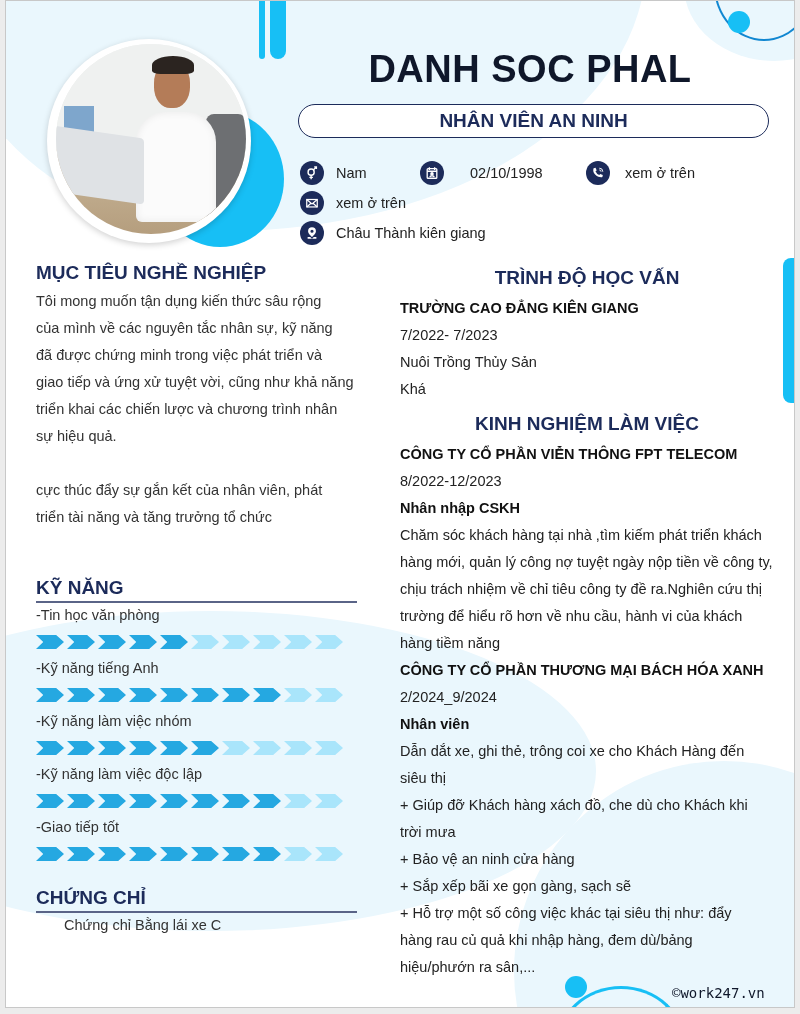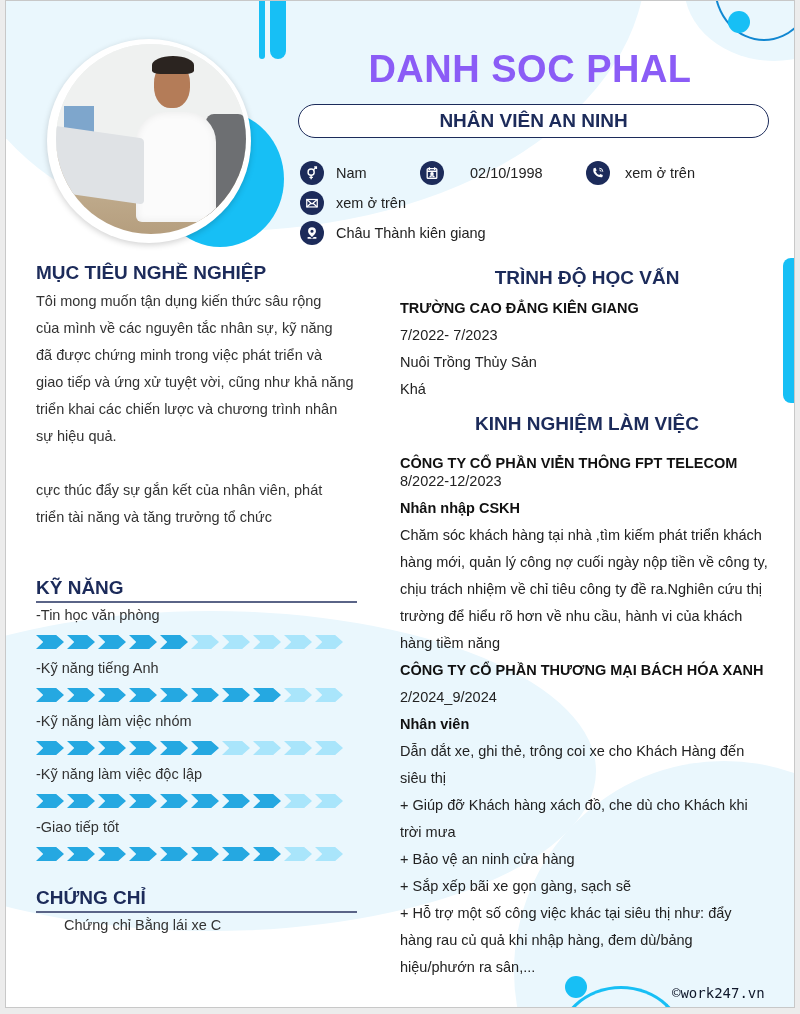--- a/index.html
+++ b/index.html
@@ -22,21 +22,21 @@
   .photo .shirt { position:absolute; left:80px; top:68px; width:80px; height:110px; background:#fbfbfb; border-radius:30px 30px 6px 6px; box-shadow: inset 0 0 8px rgba(0,0,0,0.08);}
   .photo .head { position:absolute; left:98px; top:18px; width:36px; height:46px; background:#b47c58; border-radius:45%; }
   .photo .hair { position:absolute; left:96px; top:12px; width:42px; height:18px; background:#2b2420; border-radius:50% 50% 20% 20%; }
   .photo .laptop { position:absolute; left:-4px; top:88px; width:92px; height:66px; background:#dfe2e5; transform: skewY(8deg); border-radius:4px; }
   .arc-tr { position: absolute; right: -20px; top: -70px; width: 100px; height: 110px; border: 2px solid #1187d1; border-radius: 50%; border-top-color: transparent; border-right-color: transparent; }
   .dot-tr { position: absolute; left: 722px; top: 10px; width: 22px; height: 22px; background: #17bff5; border-radius: 50%; }
   .arc-br { position: absolute; left: 550px; top: 985px; width: 130px; height: 120px; border: 3px solid #17bff5; border-radius: 50%; border-bottom-color: transparent; }
   .dot-br { position: absolute; left: 559px; top: 975px; width: 22px; height: 22px; background: #17bff5; border-radius: 50%; }
   .side-bar { position: absolute; left: 777px; top: 257px; width: 14px; height: 145px; background: #17bff5; border-radius: 8px 0 0 8px; }
 
-  .name { position: absolute; left: 300px; top: 48px; width: 460px; text-align: center; font-size: 38px; font-weight: 700; color: #8b5cf6; letter-spacing: 0.5px; }
+  .name { position: absolute; left: 300px; top: 48px; width: 460px; text-align: center; font-size: 38px; font-weight: 700; color: #0f172a; letter-spacing: 0.5px; }
   .title-pill { position: absolute; left: 298px; top: 104px; width: 471px; height: 34px; border: 1.5px solid #1c2b5a; border-radius: 17px; text-align: center; line-height: 31px; font-size: 19px; font-weight: 700; color: #1c2b5a; background: #fff; }
   .info { position: absolute; display: flex; align-items: center; font-size: 14.5px; color: #222; }
   .info .ic { width: 24px; height: 24px; border-radius: 50%; background: #1c2b5a; color: #fff; display: flex; align-items: center; justify-content: center; margin-right: 12px; flex-shrink: 0; }
   .info .ic svg { width: 14px; height: 14px; }
 
   .h-left { position: absolute; left: 36px; font-size: 19px; font-weight: 700; color: #1c2b5a; }
   .h-rule { position: absolute; left: 36px; width: 321px; height: 2px; background: #5a6487; }
   .para { position: absolute; left: 36px; width: 321px; font-size: 14.5px; line-height: 27px; color: #333; text-align: justify; }
   .skill-label { position: absolute; left: 36px; font-size: 14.5px; color: #333; }
   .chev-row { position: absolute; left: 36px; display: flex; gap: 3px; }
@@ -216,26 +216,26 @@
 <div class="h-rule" style="top:911px;"></div>
 <div class="skill-label" style="top:917px;margin-left:28px;">Chứng chỉ Bằng lái xe C</div>
 
 <div class="h-right" style="top:267px;">TRÌNH ĐỘ HỌC VẤN</div>
 <div class="r-line r-bold" style="top:295px;">TRƯỜNG CAO ĐẲNG KIÊN GIANG</div>
 <div class="r-line" style="top:322px;">7/2022- 7/2023</div>
 <div class="r-line" style="top:349px;">Nuôi Trồng Thủy Sản</div>
 <div class="r-line" style="top:376px;">Khá</div>
 
 <div class="h-right" style="top:413px;">KINH NGHIỆM LÀM VIỆC</div>
-<div class="r-line r-bold" style="top:441px;margin-top:9px;">CÔNG TY CỔ PHẦN VIỄN THÔNG FPT TELECOM</div>
+<div class="r-line r-bold" style="top:441px;">CÔNG TY CỔ PHẦN VIỄN THÔNG FPT TELECOM</div>
 <div class="r-line" style="top:468px;">8/2022-12/2023</div>
 <div class="r-line r-bold" style="top:495px;">Nhân nhập CSKH</div>
 <div class="r-line" style="top:522px;">
   <div>Chăm sóc khách hàng tại nhà ,tìm kiếm phát triển khách</div>
-  <div>hàng mới, quản lý công nợ cuối ngày nộp tiền về công ty,</div>
+  <div>hàng mới, quản lý công nợ tuyệt ngày nộp tiền về công ty,</div>
   <div>chịu trách nhiệm về chỉ tiêu công ty đề ra.Nghiên cứu thị</div>
   <div>trường để hiểu rõ hơn về nhu cầu, hành vi của khách</div>
   <div>hàng tiềm năng</div>
 </div>
 <div class="r-line r-bold" style="top:657px;">CÔNG TY CỔ PHẦN THƯƠNG MẠI BÁCH HÓA XANH</div>
 <div class="r-line" style="top:684px;">2/2024_9/2024</div>
 <div class="r-line r-bold" style="top:711px;">Nhân viên</div>
 <div class="r-line" style="top:738px;">
   <div>Dẫn dắt xe, ghi thẻ, trông coi xe cho Khách Hàng đến</div>
   <div>siêu thị</div>

